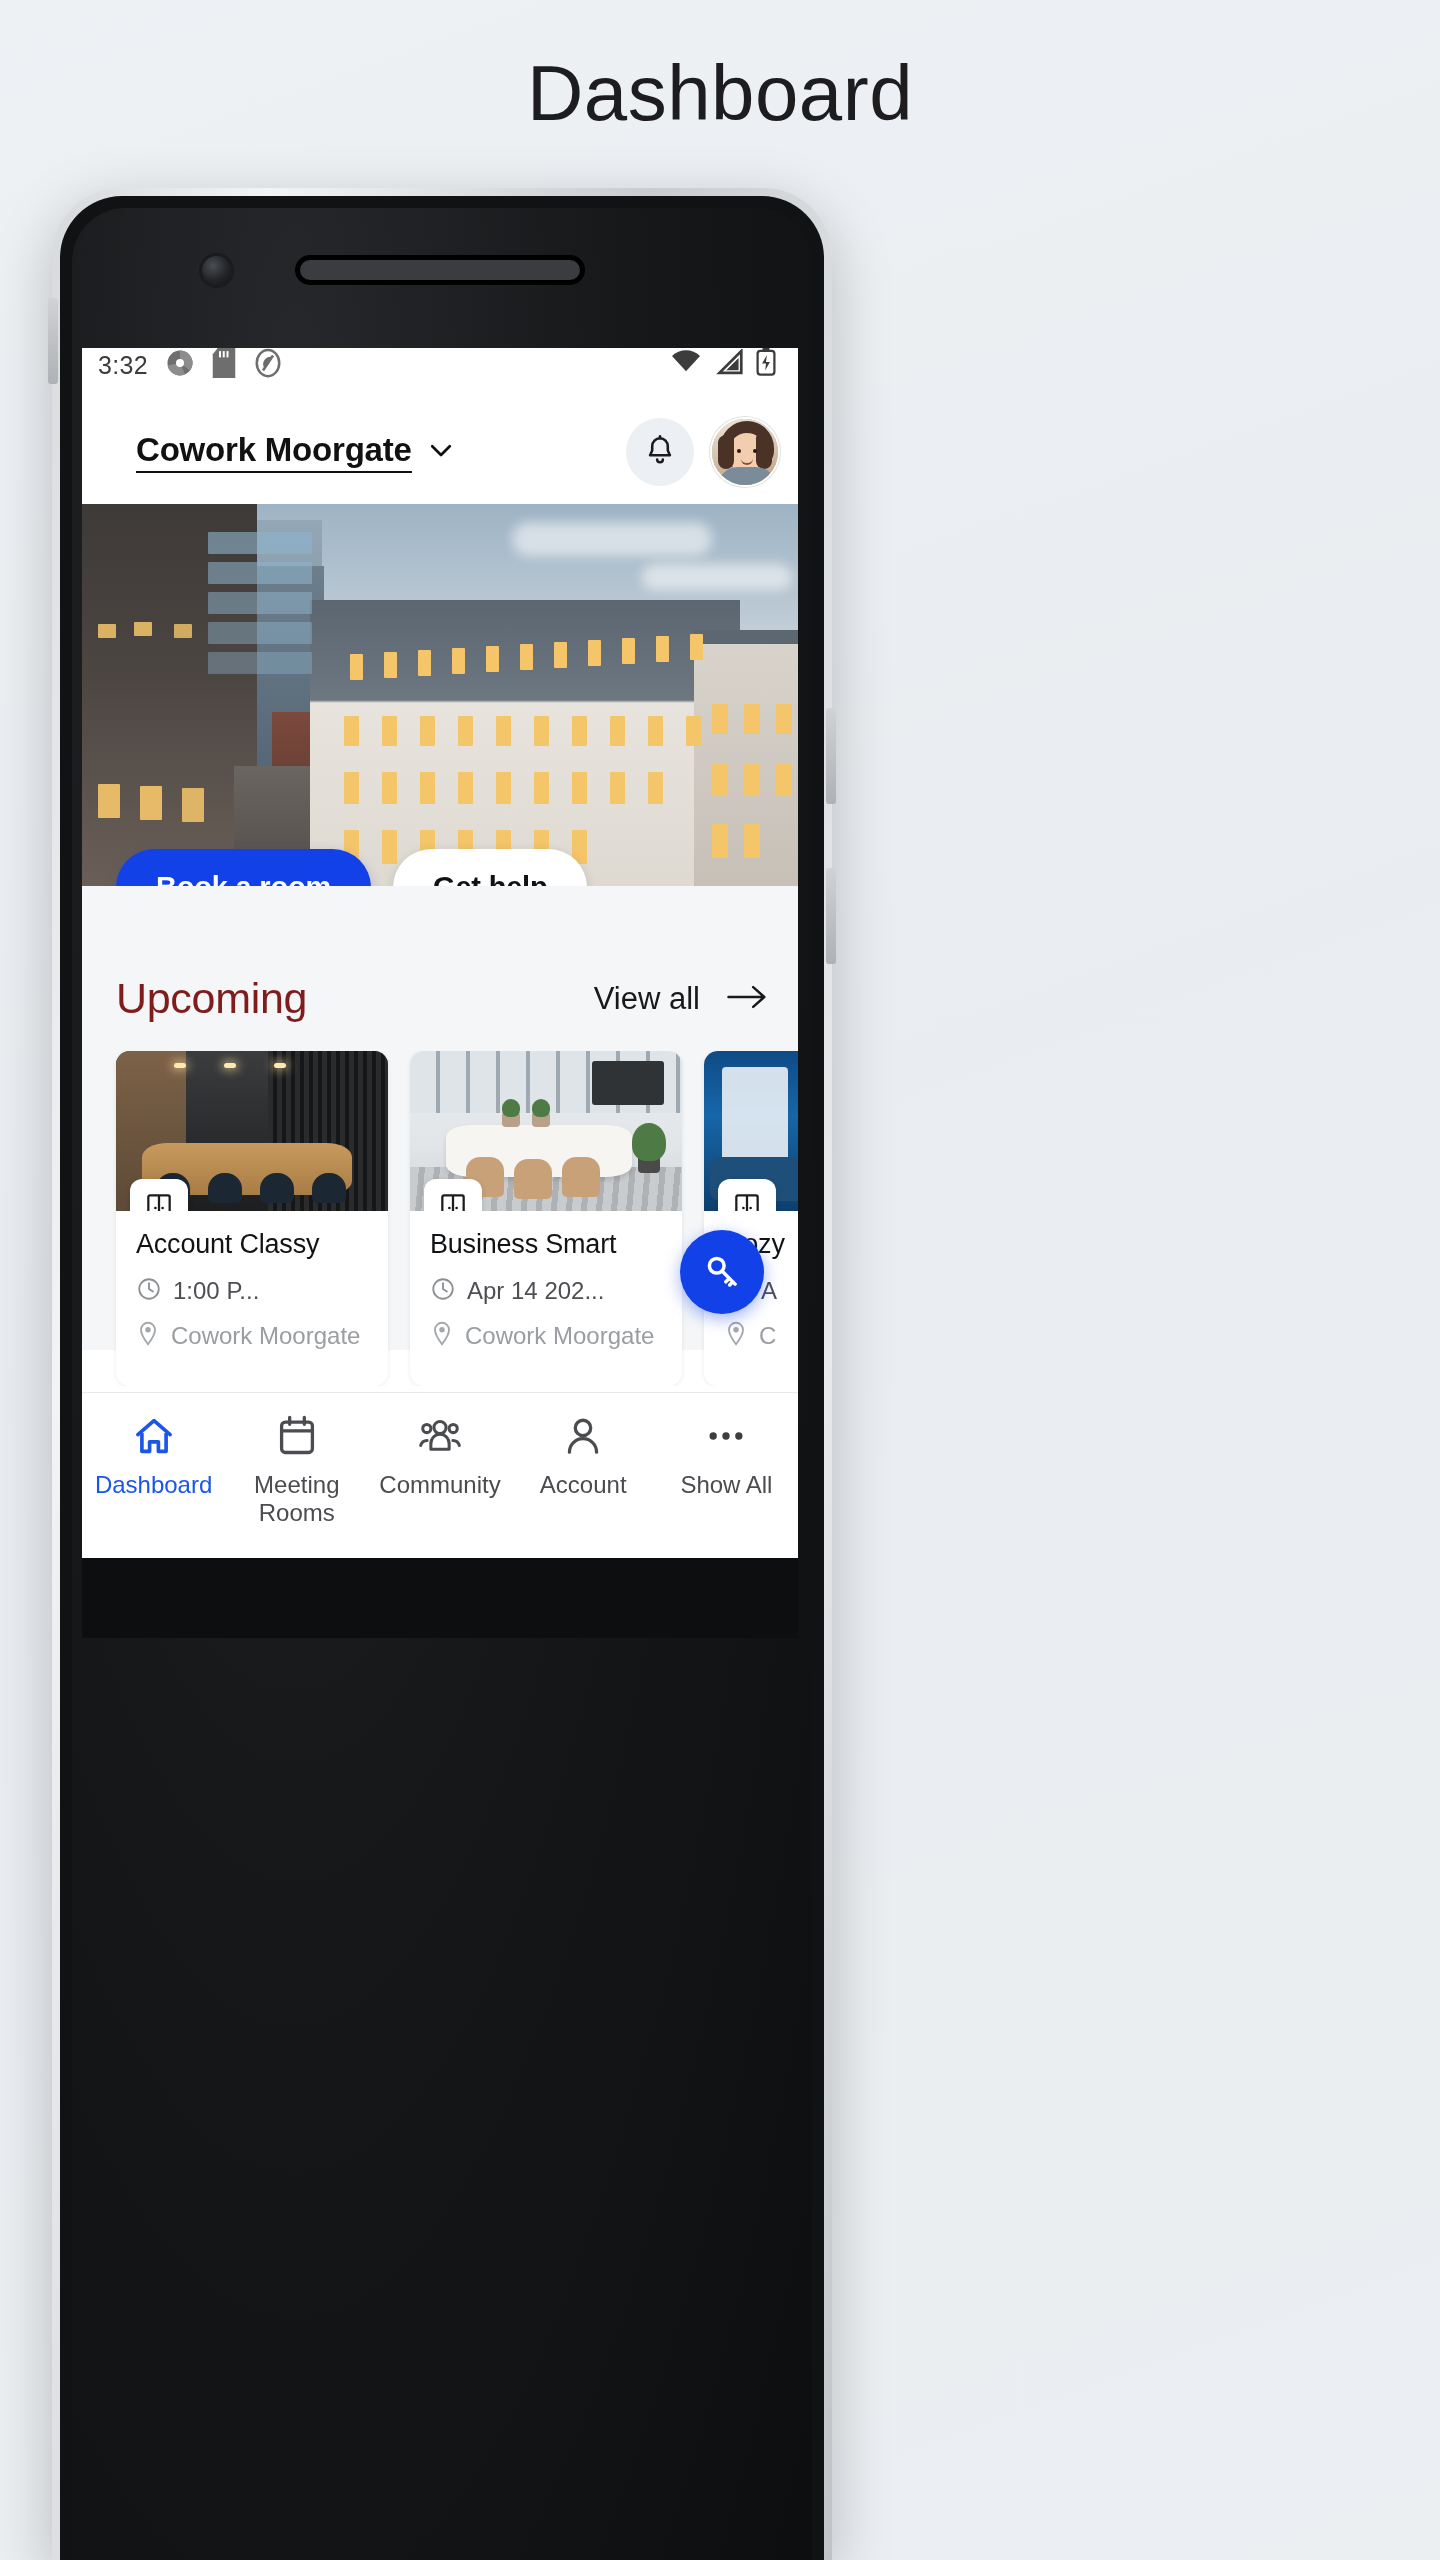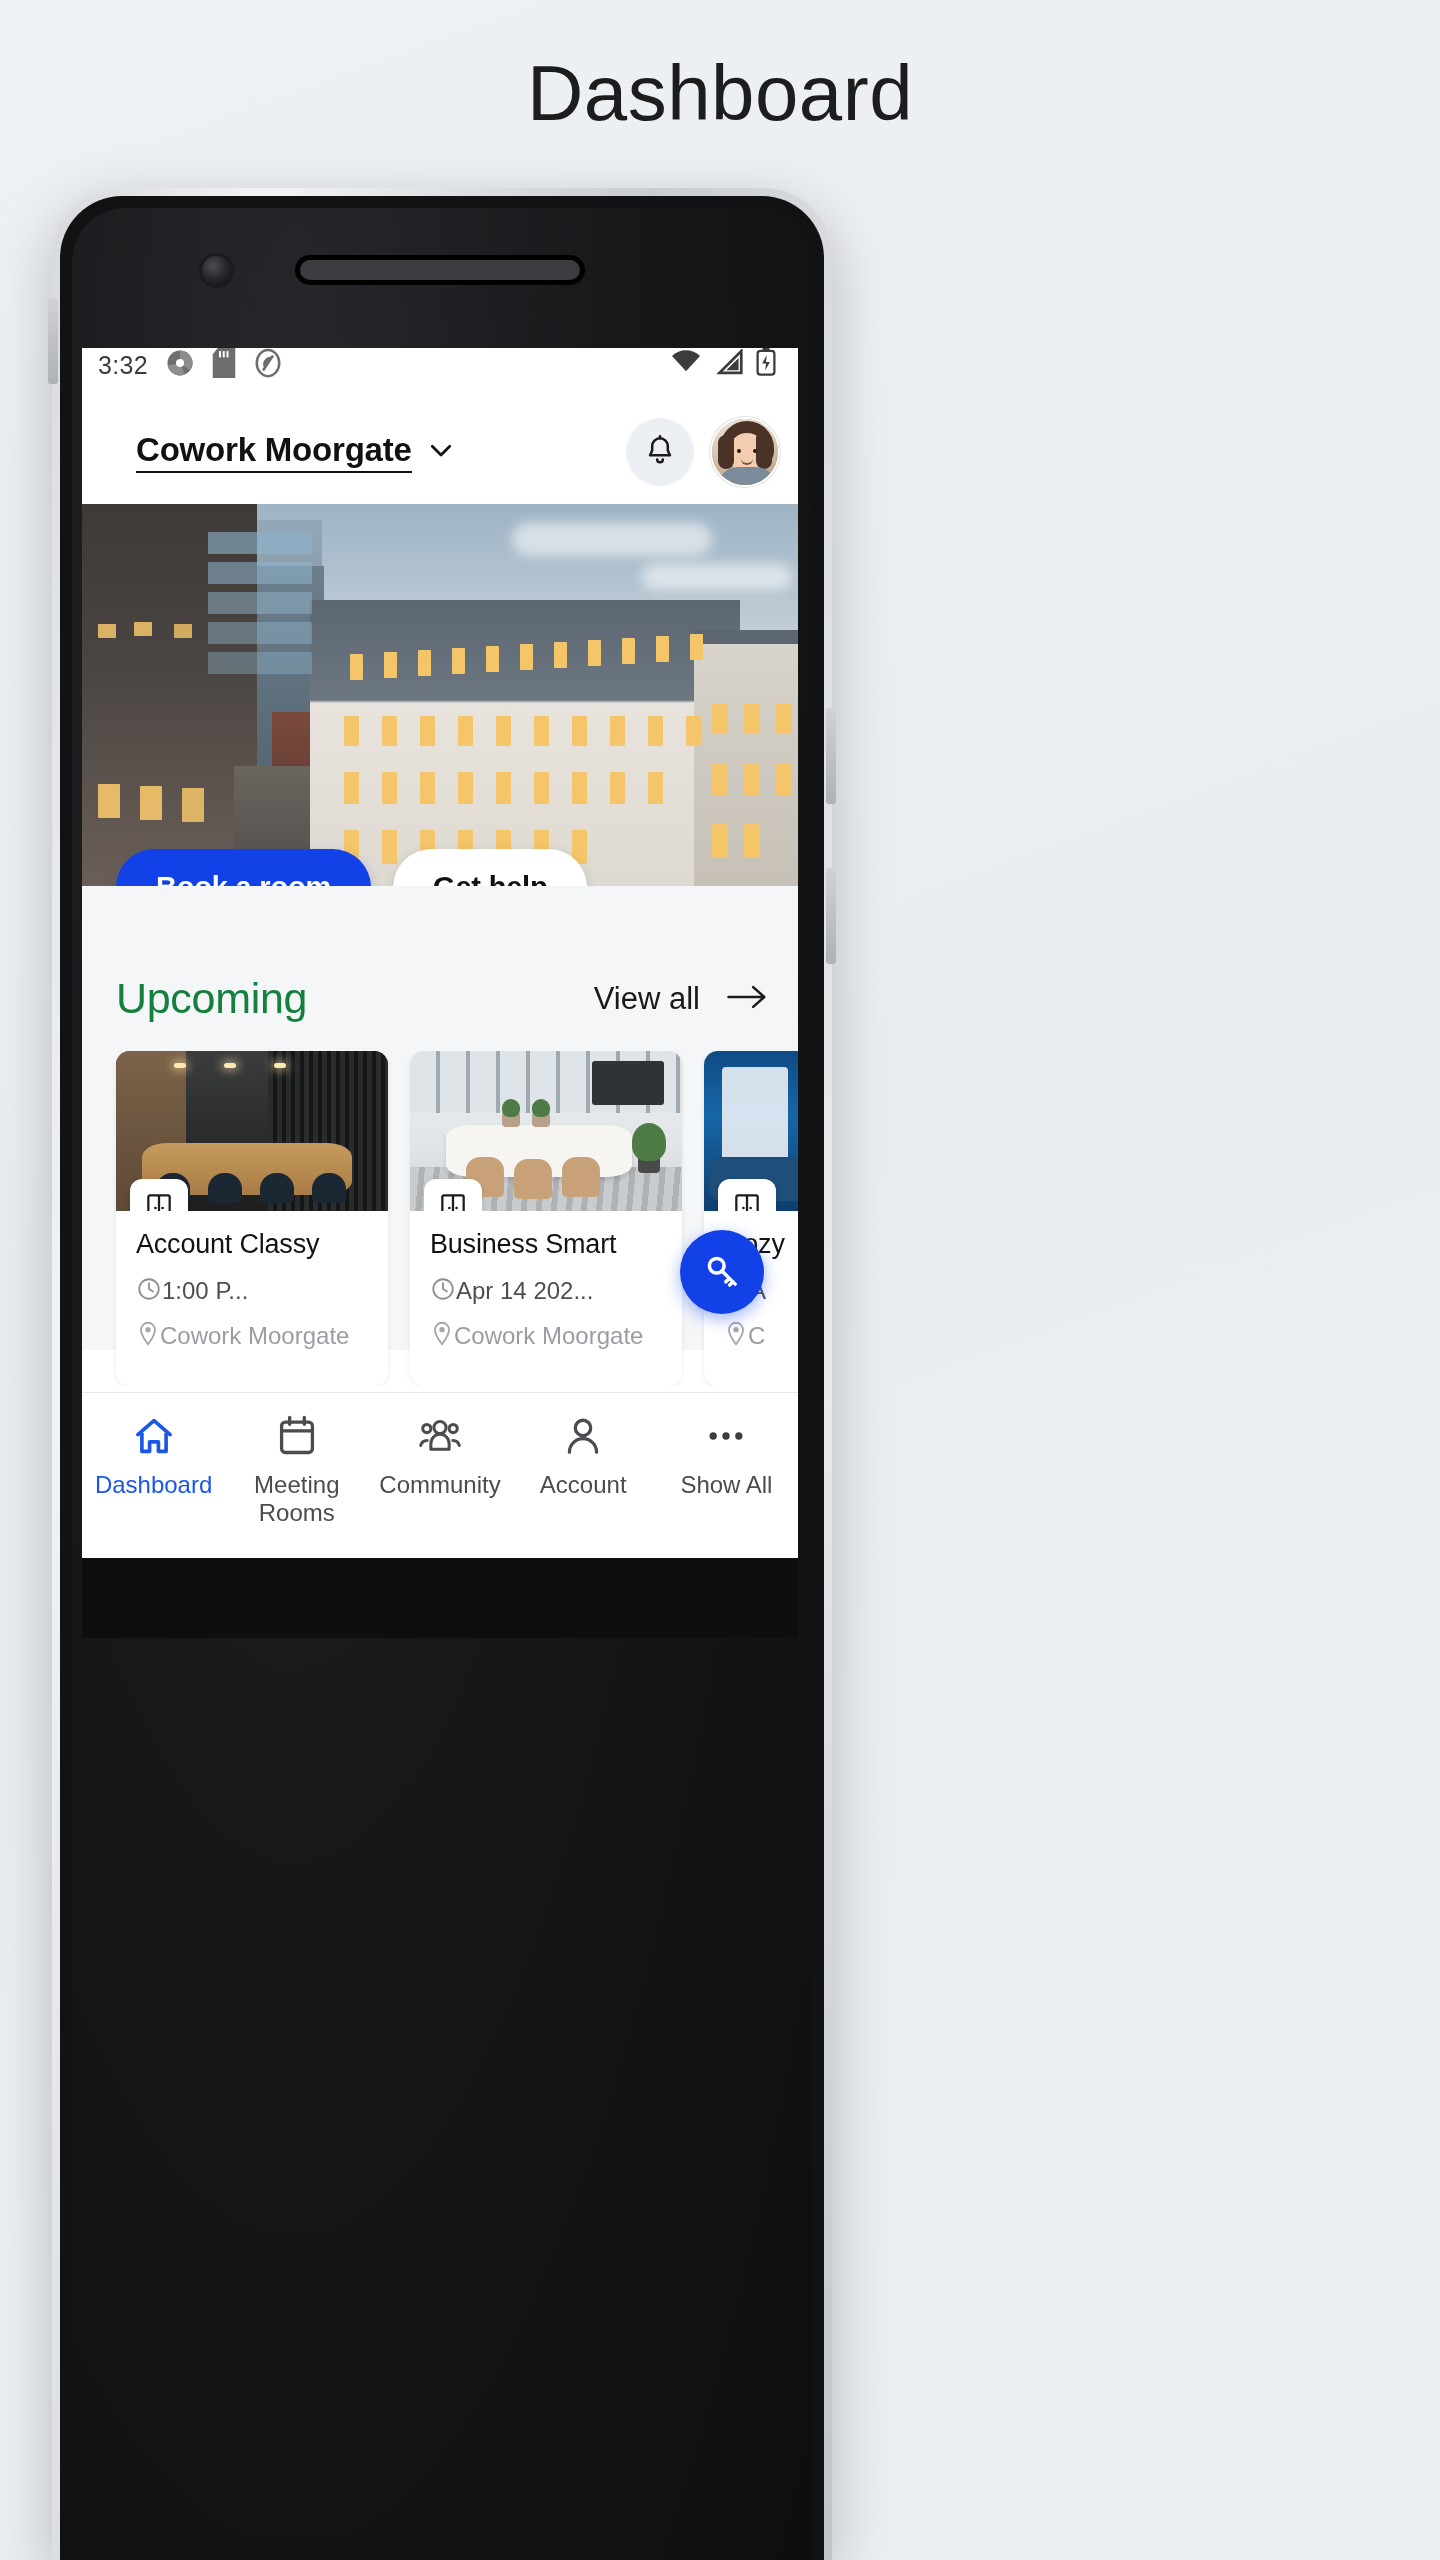--- a/index.html
+++ b/index.html
@@ -193,21 +193,21 @@
     background: #f4f6f8;
     height: 464px;
     position: relative;
     padding-top: 88px;
   }
   #upcoming-head {
     display: flex; align-items: center;
     padding: 0 30px 0 34px;
     margin-bottom: 28px;
   }
-  #upcoming-title { font-size: 43px; font-weight: 400; color: #15803d; letter-spacing:-.3px; }
+  #upcoming-title { font-size: 43px; font-weight: 400; color: #7f1d1d; letter-spacing:-.3px; }
   #view-all-btn {
     margin-left: auto;
     display: flex; align-items: center; gap: 26px;
     background: none; border: none; cursor: pointer;
     font-family: "Liberation Sans", sans-serif;
   }
   #view-all-label { font-size: 31px; color: #18191b; }
 
   
   #cards {
@@ -220,21 +220,21 @@
     width: 272px;
     background: #fff;
     border-radius: 14px;
     overflow: hidden;
     box-shadow: 0 1px 5px rgba(0,0,0,.08);
     position: relative;
   }
   .card-img { height: 160px; position: relative; overflow: hidden; }
   .card-body { padding: 18px 20px 20px; }
   .card-title { font-size: 27px; color: #121315; margin-bottom: 16px; white-space: nowrap; letter-spacing:-.2px;}
-  .card-meta { display: flex; align-items: center; margin-bottom: 15px; }
+  .card-meta { display: flex; align-items: center; gap: 11px; margin-bottom: 15px; }
   .card-meta .txt { font-size: 24px; color: #4d4f53; white-space: nowrap; }
   .card-meta.loc .txt { color: #9a9da2; }
   .door-badge {
     position: absolute;
     left: 14px; bottom: -26px;
     width: 58px; height: 58px;
     background: #fff;
     border-radius: 12px;
     display: flex; align-items: center; justify-content: center;
     box-shadow: 0 2px 6px rgba(0,0,0,.14);

